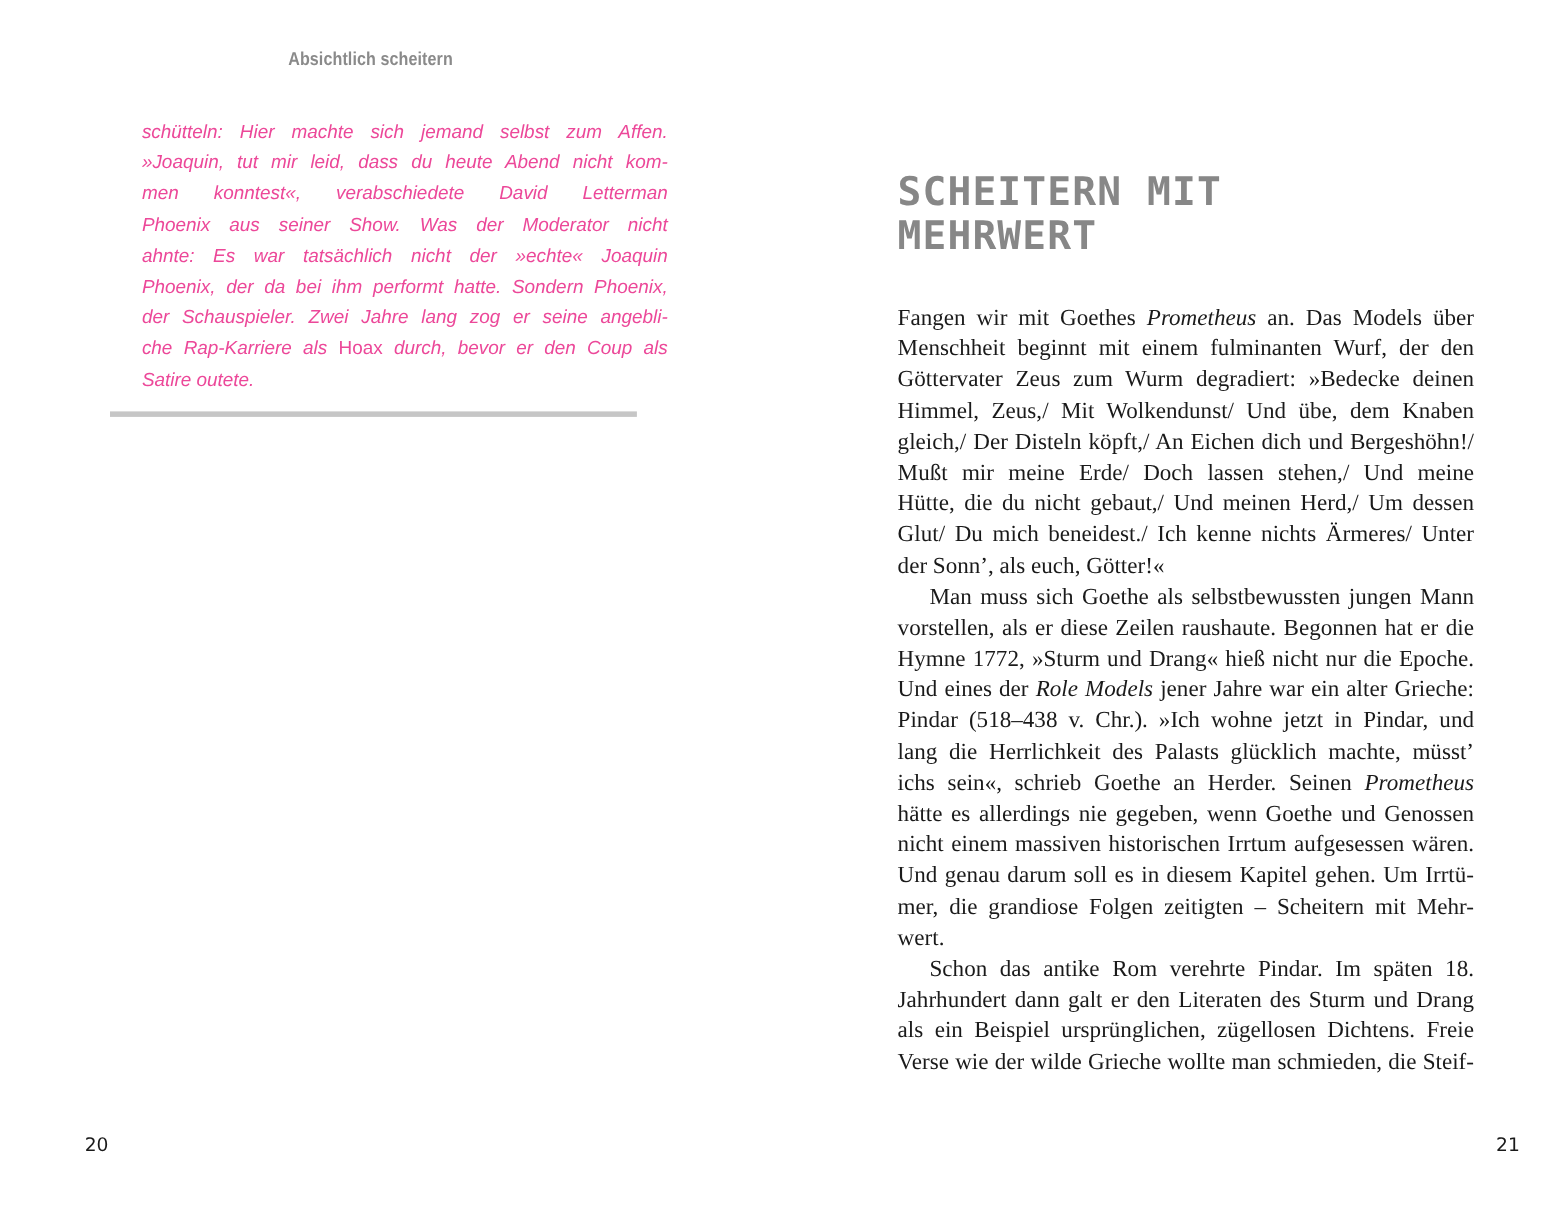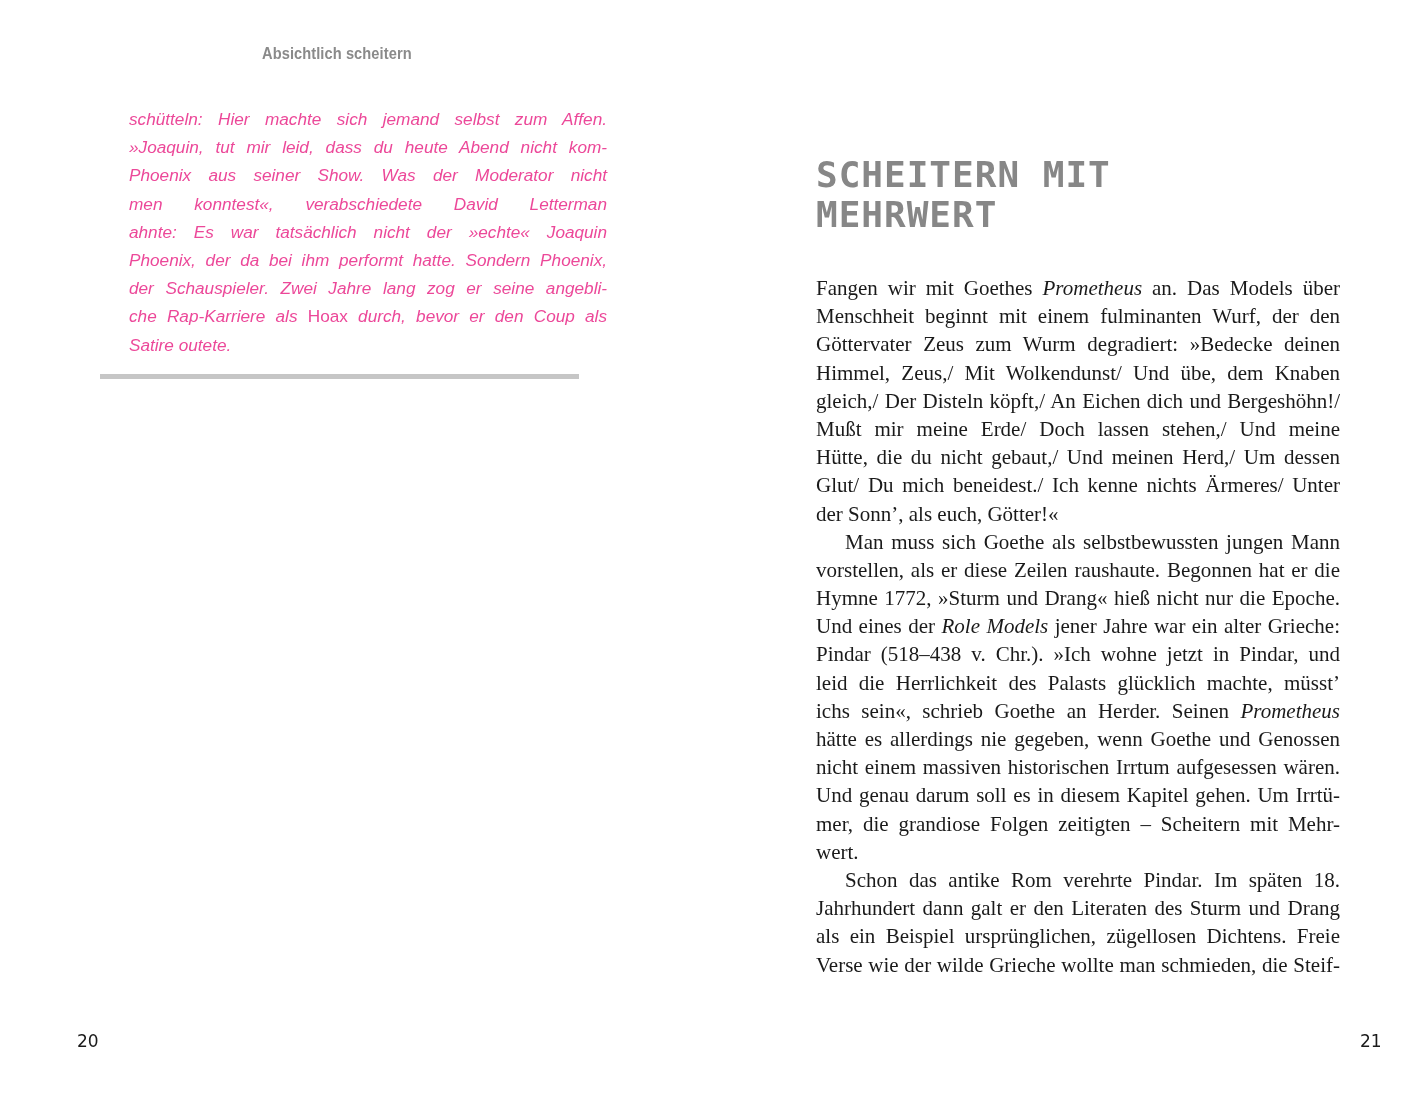--- a/index.html
+++ b/index.html
@@ -58,22 +58,22 @@
   </style>
 </head>
 <body>
 
 <div class="page page-left">
   <div class="running-head">Absichtlich scheitern</div>
 
   <div class="box-text">
     <span class="line">schütteln: Hier machte sich jemand selbst zum Affen.</span>
     <span class="line">»Joaquin, tut mir leid, dass du heute Abend nicht kom-</span>
+    <span class="line">men konntest«, verabschiedete David Letterman</span>
     <span class="line">Phoenix aus seiner Show. Was der Moderator nicht</span>
-    <span class="line">men konntest«, verabschiedete David Letterman</span>
     <span class="line">ahnte: Es war tatsächlich nicht der »echte« Joaquin</span>
     <span class="line">Phoenix, der da bei ihm performt hatte. Sondern Phoenix,</span>
     <span class="line">der Schauspieler. Zwei Jahre lang zog er seine angebli-</span>
     <span class="line"><span>che Rap-Karriere als </span><span class="roman">Hoax</span><span> durch, bevor er den Coup als</span></span>
     <span class="line last">Satire outete.</span>
   </div>
 
   <div class="box-rule"></div>
 
   <div class="folio folio-left">20</div>
@@ -93,21 +93,21 @@
       <span class="line">gleich,/ Der Disteln köpft,/ An Eichen dich und Bergeshöhn!/</span>
       <span class="line">Mußt mir meine Erde/ Doch lassen stehen,/ Und meine</span>
       <span class="line">Hütte, die du nicht gebaut,/ Und meinen Herd,/ Um dessen</span>
       <span class="line">Glut/ Du mich beneidest./ Ich kenne nichts Ärmeres/ Unter</span>
       <span class="line last">der Sonn’, als euch, Götter!«</span>
       <span class="line indent">Man muss sich Goethe als selbstbewussten jungen Mann</span>
       <span class="line">vorstellen, als er diese Zeilen raushaute. Begonnen hat er die</span>
       <span class="line">Hymne 1772, »Sturm und Drang« hieß nicht nur die Epoche.</span>
       <span class="line"><span>Und eines der </span><em>Role Models</em><span> jener Jahre war ein alter Grieche:</span></span>
       <span class="line">Pindar (518–438 v. Chr.). »Ich wohne jetzt in Pindar, und</span>
-      <span class="line">leid die Herrlichkeit des Palasts glücklich machte, müsst’</span>
+      <span class="line">lang die Herrlichkeit des Palasts glücklich machte, müsst’</span>
       <span class="line"><span>ichs sein«, schrieb Goethe an Herder. Seinen </span><em>Prometheus</em><span></span></span>
       <span class="line">hätte es allerdings nie gegeben, wenn Goethe und Genossen</span>
       <span class="line">nicht einem massiven historischen Irrtum aufgesessen wären.</span>
       <span class="line">Und genau darum soll es in diesem Kapitel gehen. Um Irrtü-</span>
       <span class="line">mer, die grandiose Folgen zeitigten – Scheitern mit Mehr-</span>
       <span class="line last">wert.</span>
       <span class="line indent">Schon das antike Rom verehrte Pindar. Im späten 18.</span>
       <span class="line">Jahrhundert dann galt er den Literaten des Sturm und Drang</span>
       <span class="line">als ein Beispiel ursprünglichen, zügellosen Dichtens. Freie</span>
       <span class="line">Verse wie der wilde Grieche wollte man schmieden, die Steif-</span>

